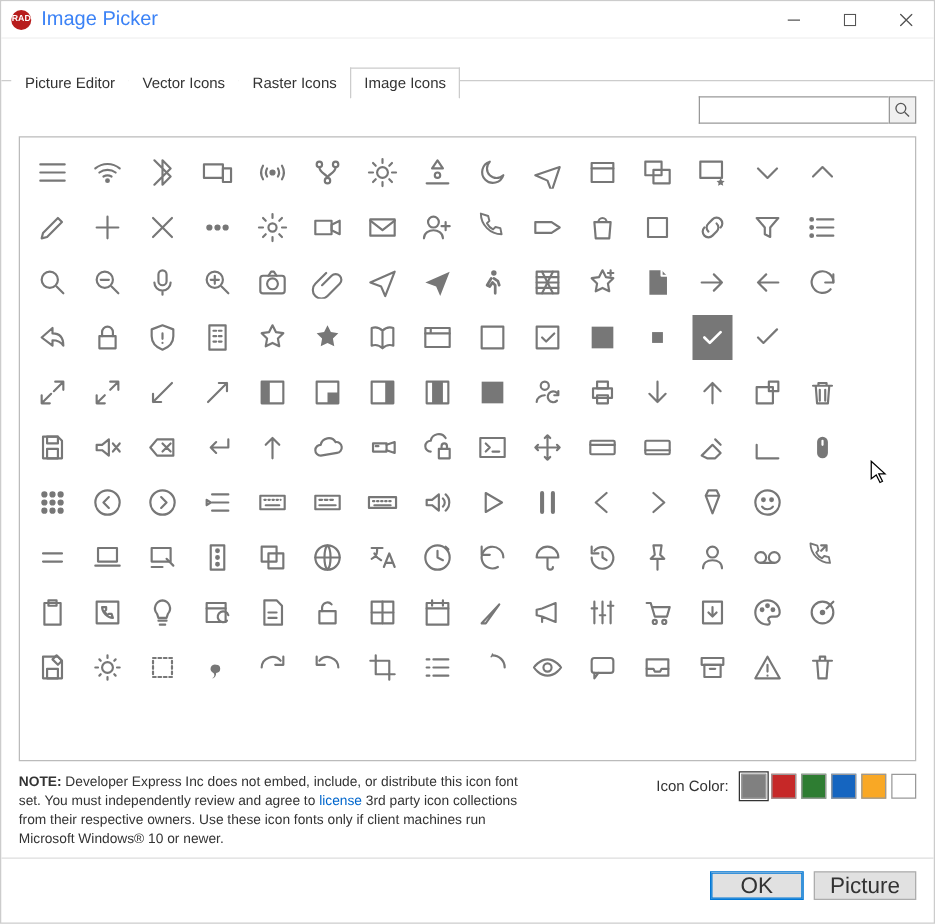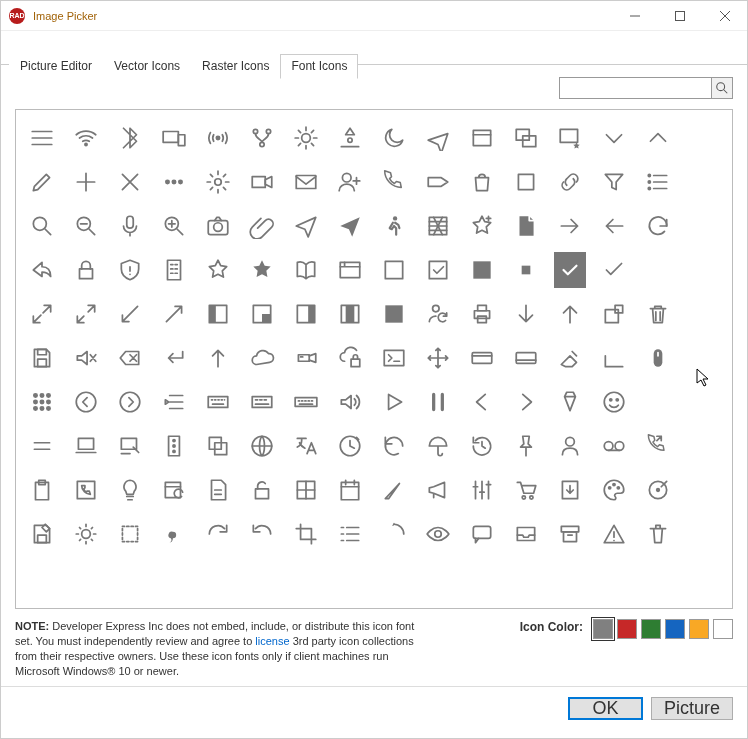--- a/index.html
+++ b/index.html
@@ -25,21 +25,21 @@
     color: #555;
     border-bottom: 1px solid #eee;
   }
   .titlebar .logo {
     width: 16px; height: 16px; border-radius: 50%;
     background: #b71c1c;
     display: inline-flex; align-items: center; justify-content: center;
     color: #fff; font-size: 7px; font-weight: bold;
     margin-right: 8px;
   }
-  .titlebar .title { flex: 1; font-size: 11px; color: #a16207; }
+  .titlebar .title { flex: 1; font-size: 16px; color: #3b82f6; }
   .winbuttons { display: flex; }
   .winbtn { width: 45px; height: 30px; display: flex; align-items: center; justify-content: center; color: #555; }
 
   
   .tabbar {
     display: flex;
     padding: 8px 8px 0 8px;
     border-bottom: 1px solid #ccc;
     background: #fff;
   }
@@ -116,21 +116,21 @@
     display: flex;
     padding: 4px 14px 8px;
     gap: 20px;
     align-items: flex-start;
     font-size: 11px;
     line-height: 1.35;
     color: #333;
   }
   .note { max-width: 400px; }
   .note a { color: #06c; text-decoration: none; }
-  .colorpicker { display: flex; gap: 6px; margin-left:auto;font-weight:bold; }
+  .colorpicker { display: flex; align-items: center; gap: 6px; margin-left:auto; }
   .colorlabel { font-size: 12px; color: #333; margin-right: 4px; }
   .swatch { width: 20px; height: 20px; border: 1px solid #999; cursor: pointer; }
   .swatch.sel { outline: 1px solid #333; outline-offset: 1px; }
 
   
   .dlgbuttons {
     border-top: 1px solid #ddd;
     display: flex;
     justify-content: flex-end;
     gap: 8px;
@@ -173,21 +173,21 @@
           <path d="M0 0 L10 10 M10 0 L0 10" stroke="#555" stroke-width="1"></path>
         </svg>
     </div>
   </div>
 </div>
 
 <div class="tabbar">
   <div class="tab">Picture Editor</div>
   <div class="tab">Vector Icons</div>
   <div class="tab">Raster Icons</div>
-  <div class="tab active">Font Icons</div>
+  <div class="tab active">Image Icons</div>
 </div>
 
 <div class="searchbar">
   <div class="searchbox">
     <input type="text" placeholder="" style="">
     <div class="searchbtn">
       <svg width="14" height="14" viewBox="0 0 16 16">
           <circle cx="6.5" cy="6.5" r="4.5" fill="none" stroke="#555" stroke-width="1.2"></circle>
           <path d="M10 10 L14 14" stroke="#555" stroke-width="1.2"></path>
         </svg>

